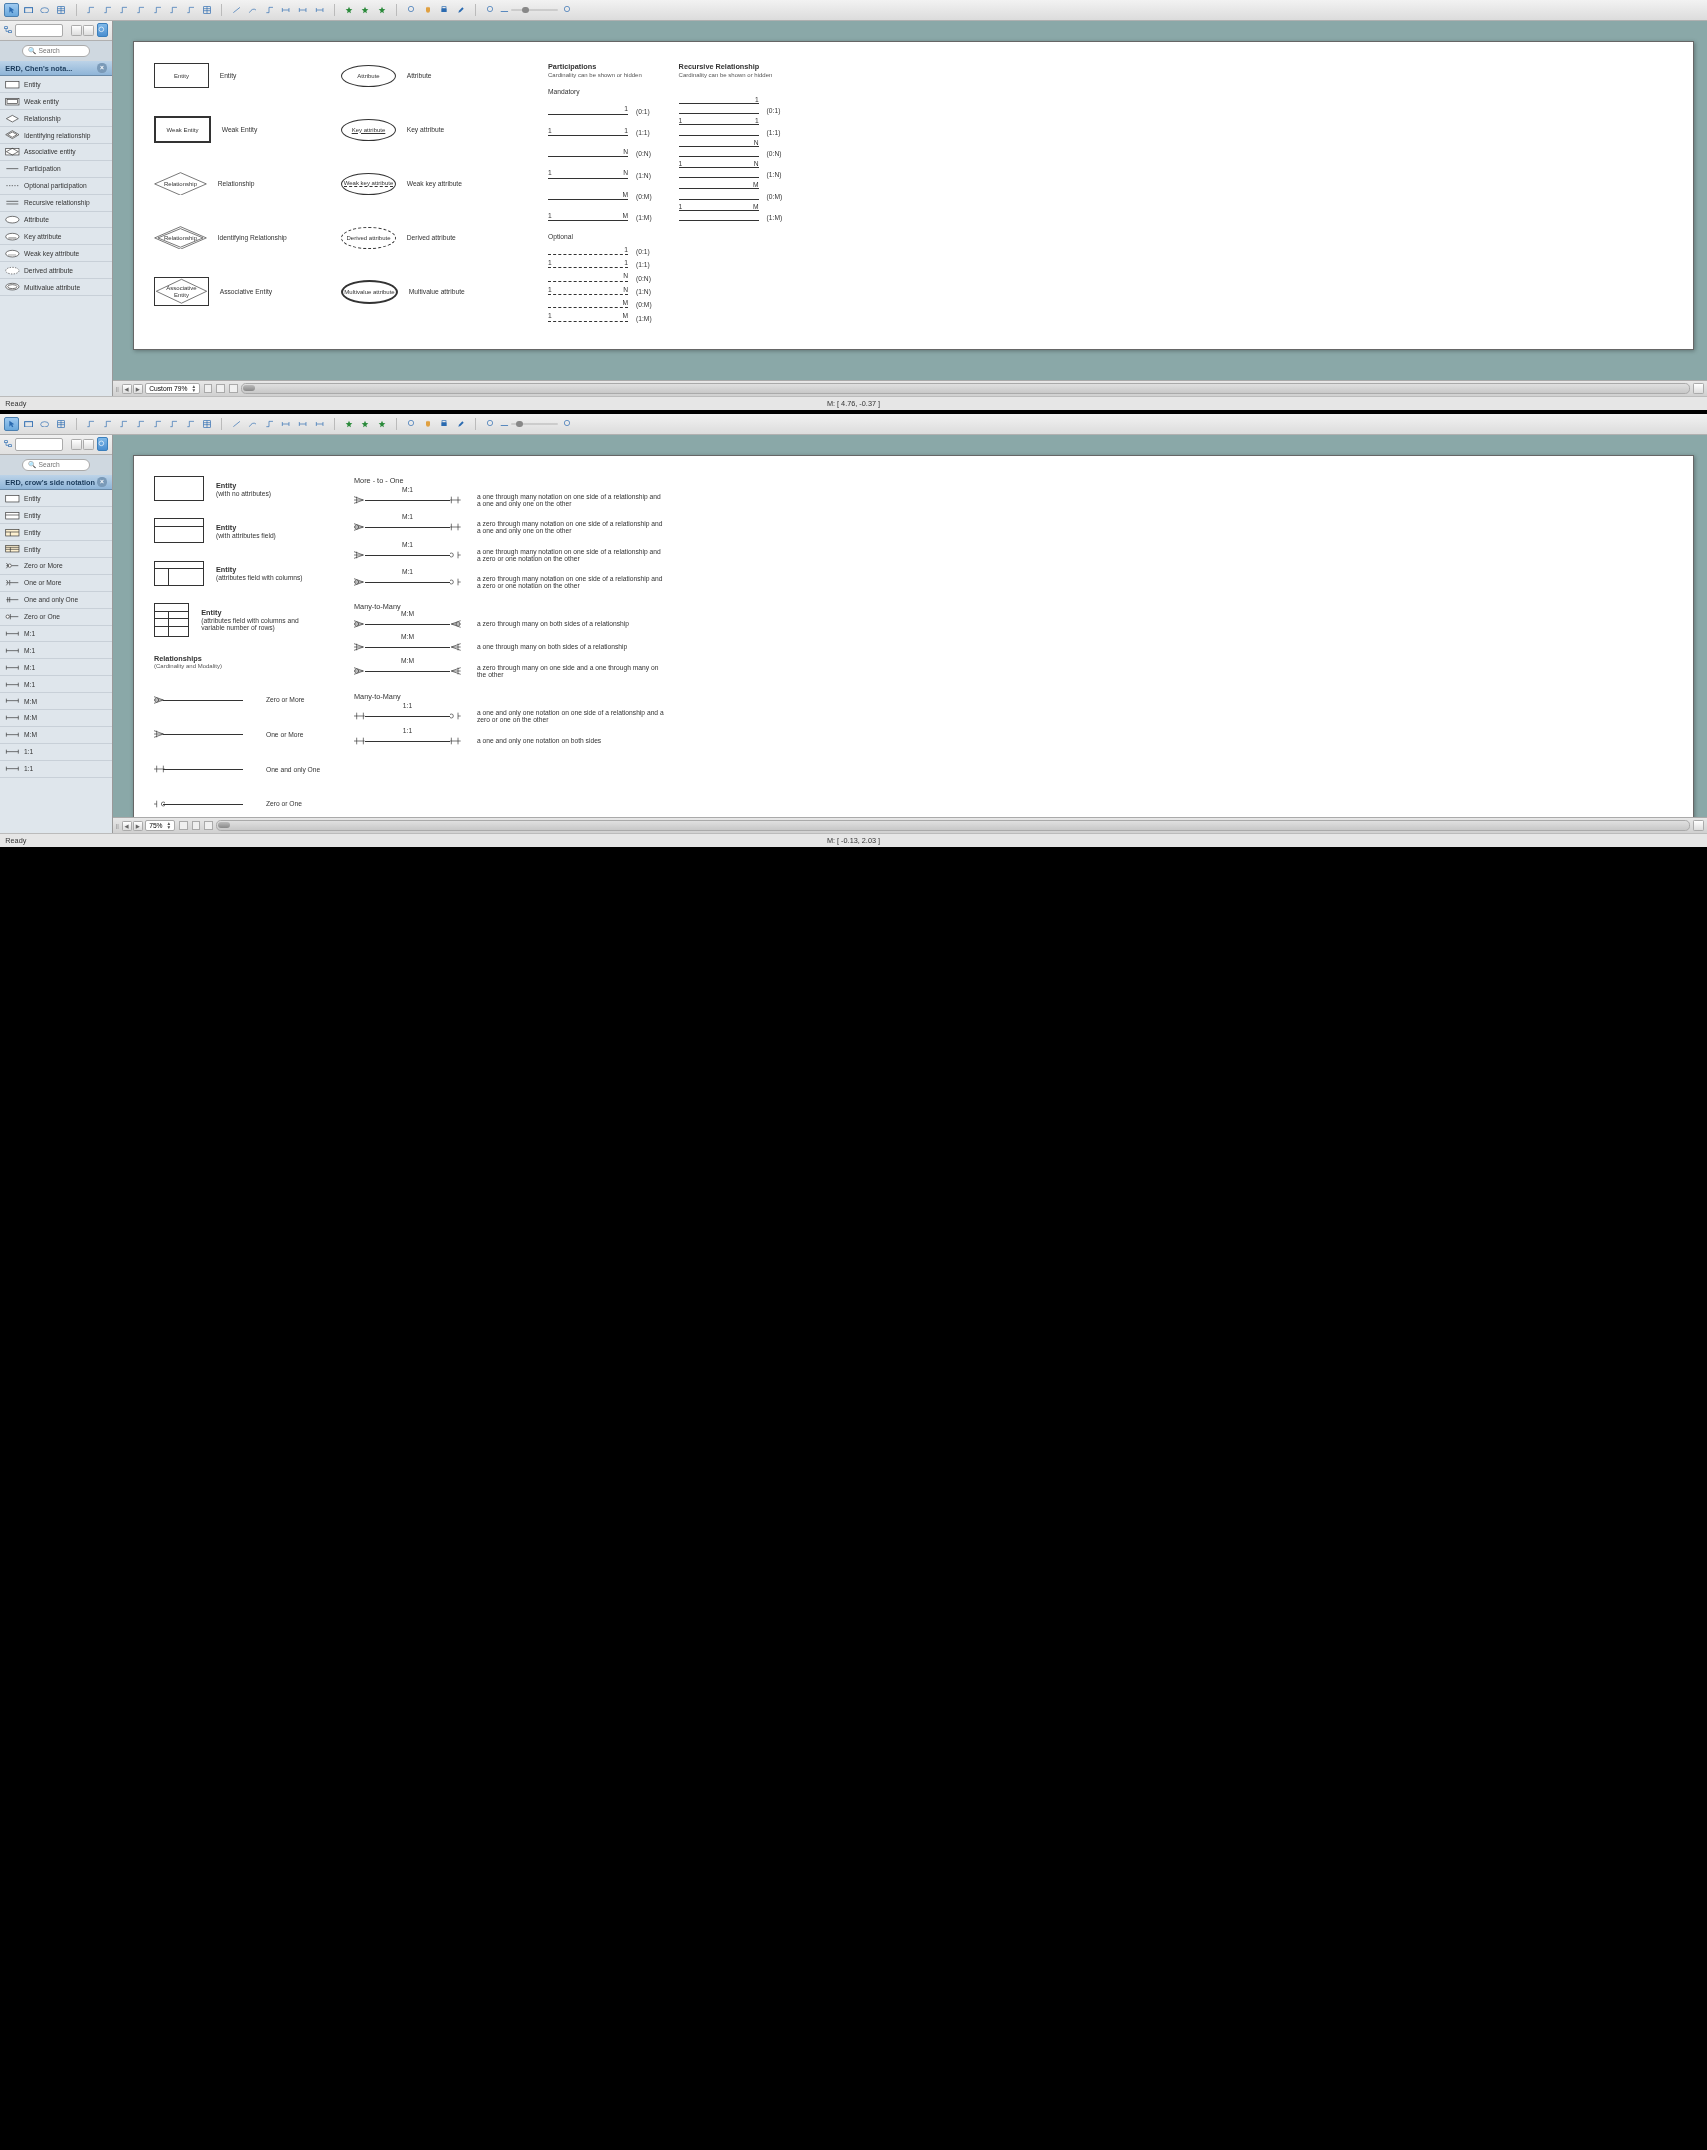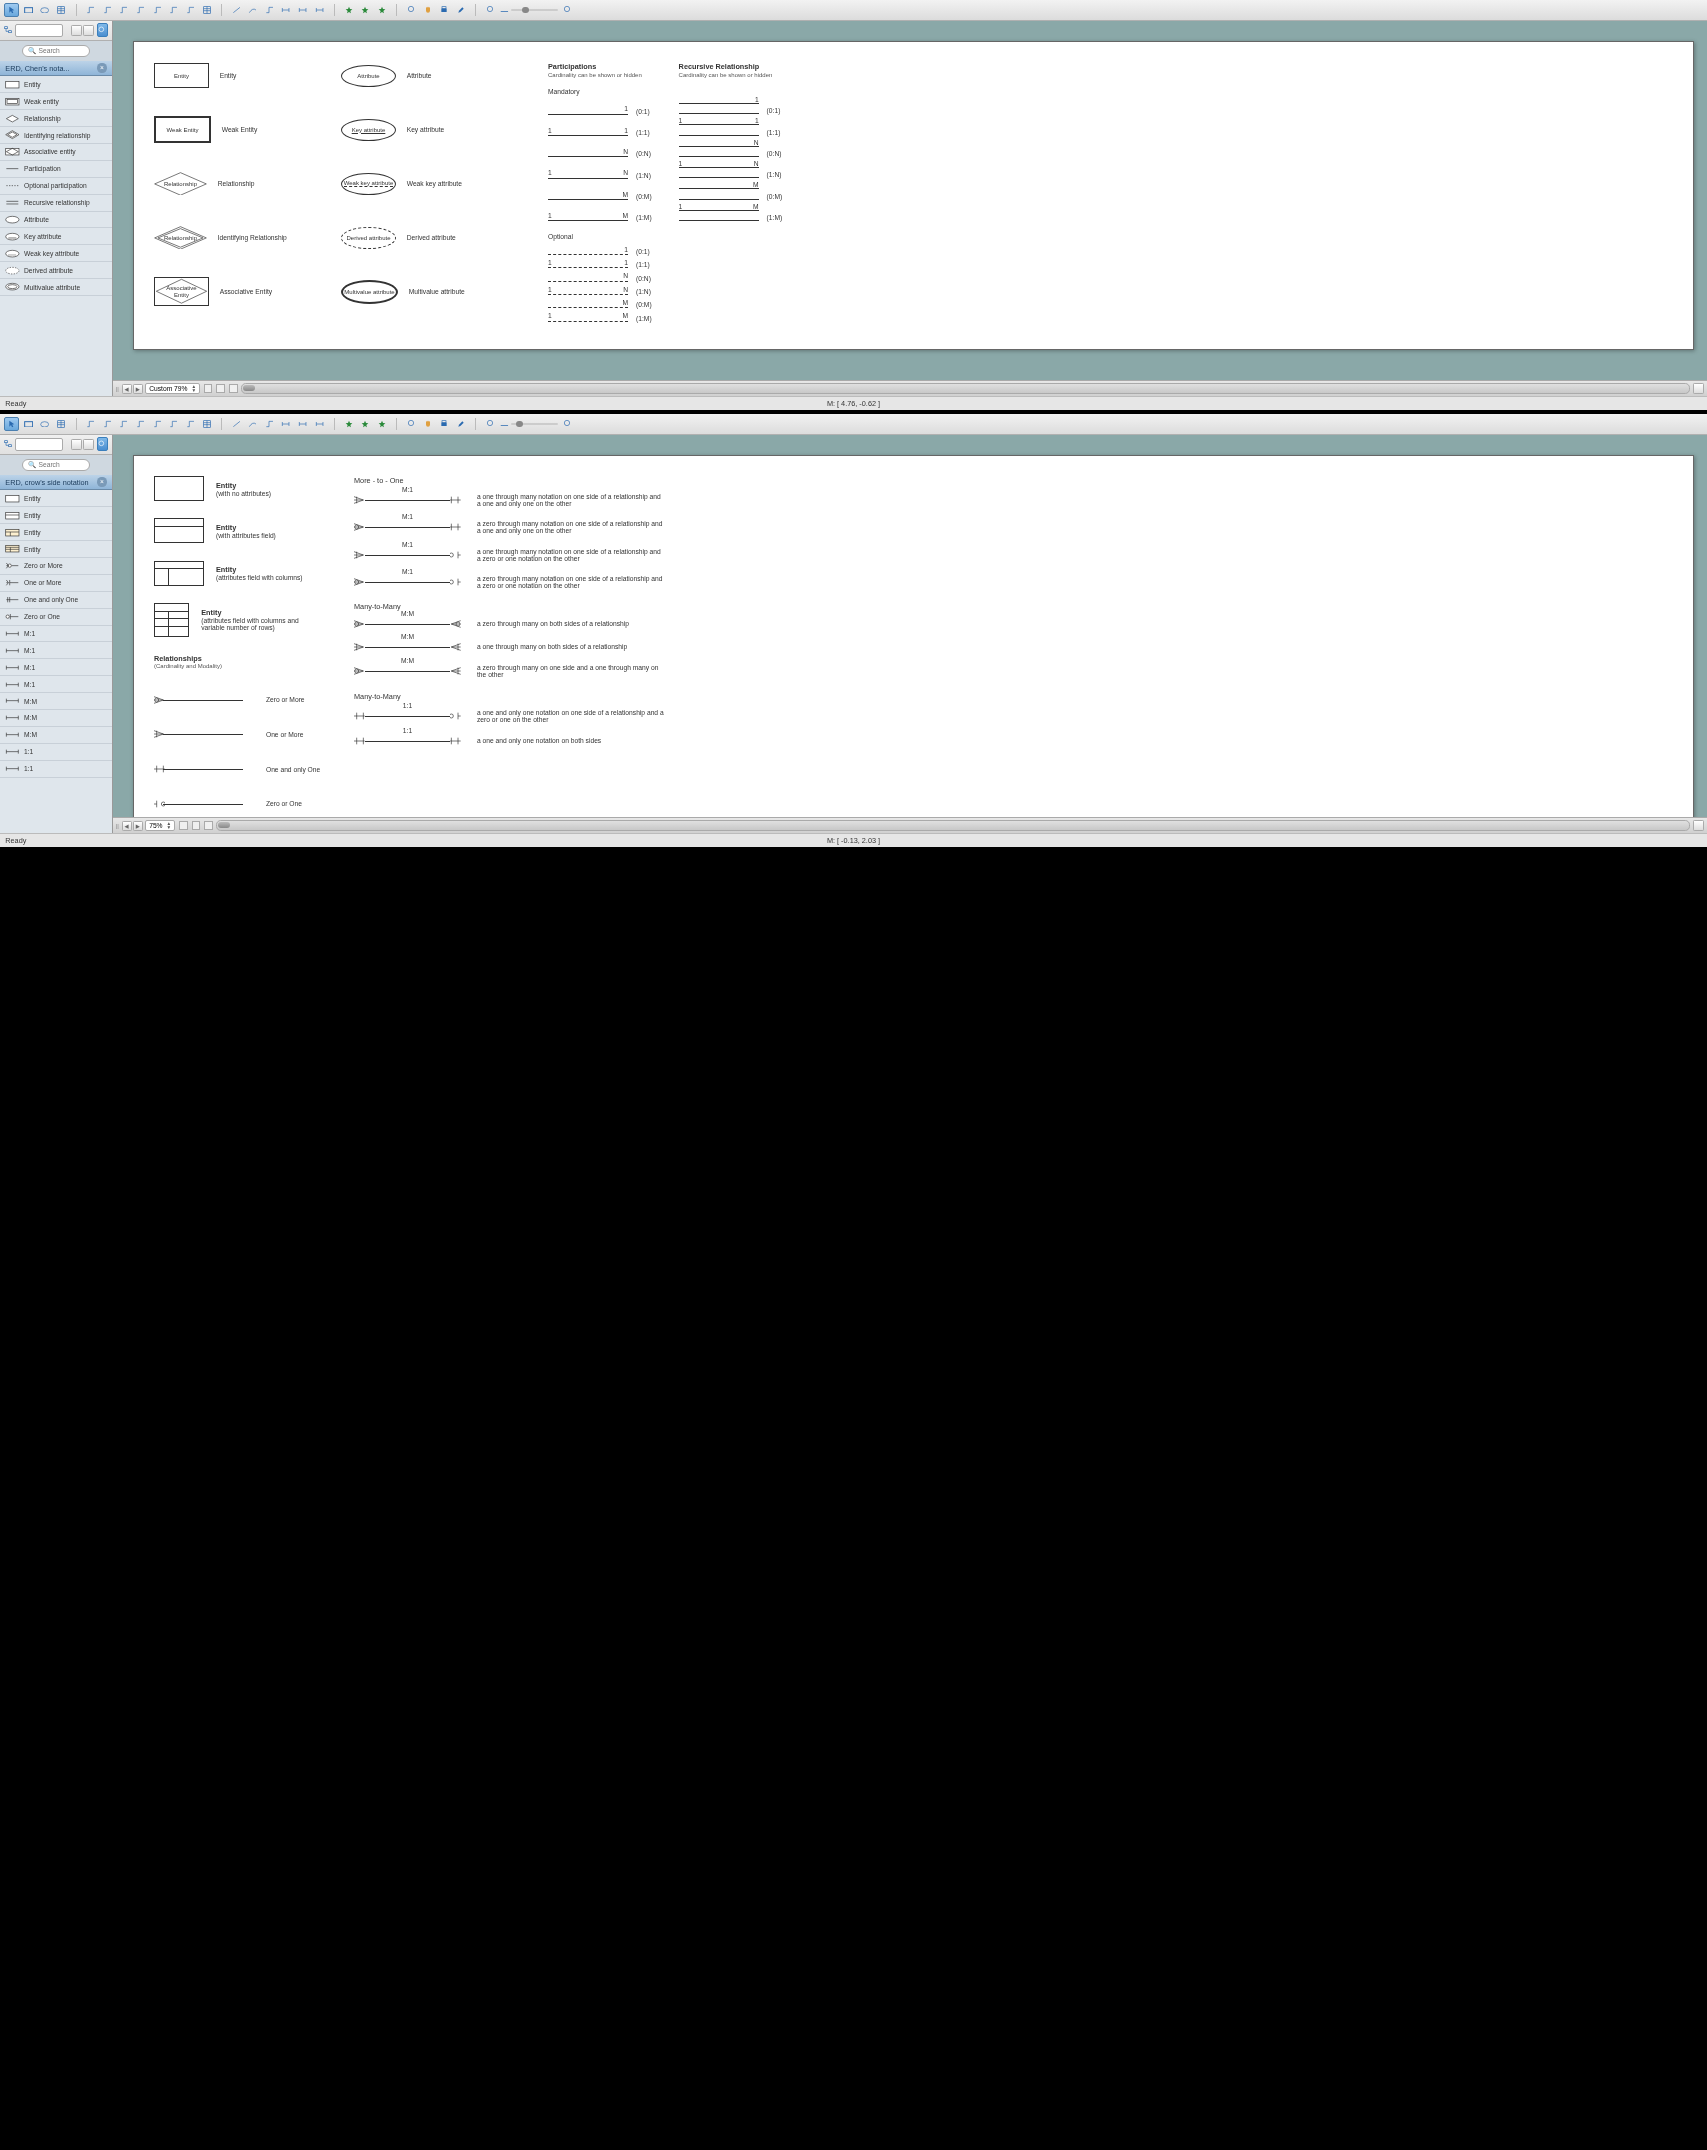--- a/index.html
+++ b/index.html
@@ -15,21 +15,21 @@
 .zoom-slider .thumb{width:6.7px;height:6.7px;background:#888;border-radius:50%;position:absolute;top:-2px}
 .subtoolbar{display:flex;align-items:center;gap:2.7px;padding:2px 4px;background:linear-gradient(#f0f0f0,#e0e0e0);border-bottom:0.7px solid #b0b0b0;height:14.7px}
 .icon-btn{width:12px;height:12px;display:flex;align-items:center;justify-content:center;border-radius:2px}
 .addr-box{width:67px;height:10.7px;background:#fff;border:0.7px solid #aaa;border-radius:2px}
 .view-icns{display:flex;gap:0.7px}
 .view-icns .ic{width:9.3px;height:9.3px;background:linear-gradient(#fff,#ddd);border:0.7px solid #aaa;border-radius:1.3px}
 .search-btn{width:13.3px;height:12px;background:linear-gradient(#7fb8e8,#4a8ed0);border:0.7px solid #3a7fbd;border-radius:2px;display:flex;align-items:center;justify-content:center}
 .sidebar-search-row{padding:4px 22px}
 .search-input{width:100%;height:12px;background:#fff;border:0.7px solid #aaa;border-radius:6px;padding:0 5.3px;box-sizing:border-box;font-size:6.7px;color:#888}
 .sidebar{width:112px;background:#cfd8e0;border-right:0.7px solid #999;display:flex;flex-direction:column}
-.panel-header{background:linear-gradient(#bcd3e8,#8fb5d8);padding:2.7px 5.3px;font-size:7.3px;font-weight:normal;color:#1a3a5a;border-bottom:0.7px solid #6a8aa8;display:flex;justify-content:space-between;align-items:center}
+.panel-header{background:linear-gradient(#bcd3e8,#8fb5d8);padding:2.7px 5.3px;font-size:7.3px;font-weight:bold;color:#1a3a5a;border-bottom:0.7px solid #6a8aa8;display:flex;justify-content:space-between;align-items:center}
 .panel-header .close-x{width:9.3px;height:9.3px;background:#7a9ab8;border-radius:50%;color:#fff;text-align:center;font-size:6.7px;line-height:9.3px;cursor:pointer}
 .shape-list{flex:1;overflow-y:auto;background:#dfe6ec}
 .shape-item{display:flex;align-items:center;gap:4px;padding:3.3px 5.3px;border-bottom:0.7px solid #c8d0d8;font-size:6.7px;color:#333;cursor:pointer}
 .shape-icon{width:14.7px;height:9.3px;display:flex;align-items:center;justify-content:center;flex-shrink:0}
 .canvas-wrap{flex:1;display:flex;flex-direction:column;background:#8aa8a8;min-width:0}
 .canvas-scroll{flex:1;overflow:auto;padding:20px 13.3px 6.7px 20px}
 .canvas{background:#fff;border:0.7px solid #666;box-shadow:1.3px 1.3px 4px rgba(0,0,0,.3);min-height:267px;padding:20px;font-size:6.7px;color:#333}
 .canvas-footer{display:flex;align-items:center;gap:2.7px;padding:1.3px 2.7px;background:linear-gradient(#e8e8e8,#d0d0d0);border-top:0.7px solid #aaa;height:12px}
 .nav-arrows{display:flex;gap:1.3px}
 .nav-arrows .nv{width:8px;height:8px;background:linear-gradient(#fff,#ddd);border:0.7px solid #aaa;border-radius:1.3px;font-size:5.3px;text-align:center;line-height:8px;color:#666}
@@ -681,21 +681,21 @@
               <div class="h-th"></div>
             </div>
             <span class="view-icns">
               <span class="ic"></span>
             </span>
           </div>
         </div>
       </div>
       <div class="status" style="position:relative">
         <span>Ready</span>
-        <span class="coords">M: [ 4.76, -0.62 ]</span>
+        <span class="coords">M: [ 4.76, -0.37 ]</span>
         <span></span>
       </div>
     </div>
     <div style="height:4px;background:#000"></div>
     <div class="app" style="height:433px">
       <div class="toolbar">
         <div class="toolbar-group">
           <span class="tool-btn active">
             <svg width="8" height="8" viewBox="0 0 12 12">
               <path d="M2 1 L2 10 L4.5 7.5 L6 11 L8 10 L6.3 6.8 L9.5 6.5 Z" fill="#2a6ab0"></path>

